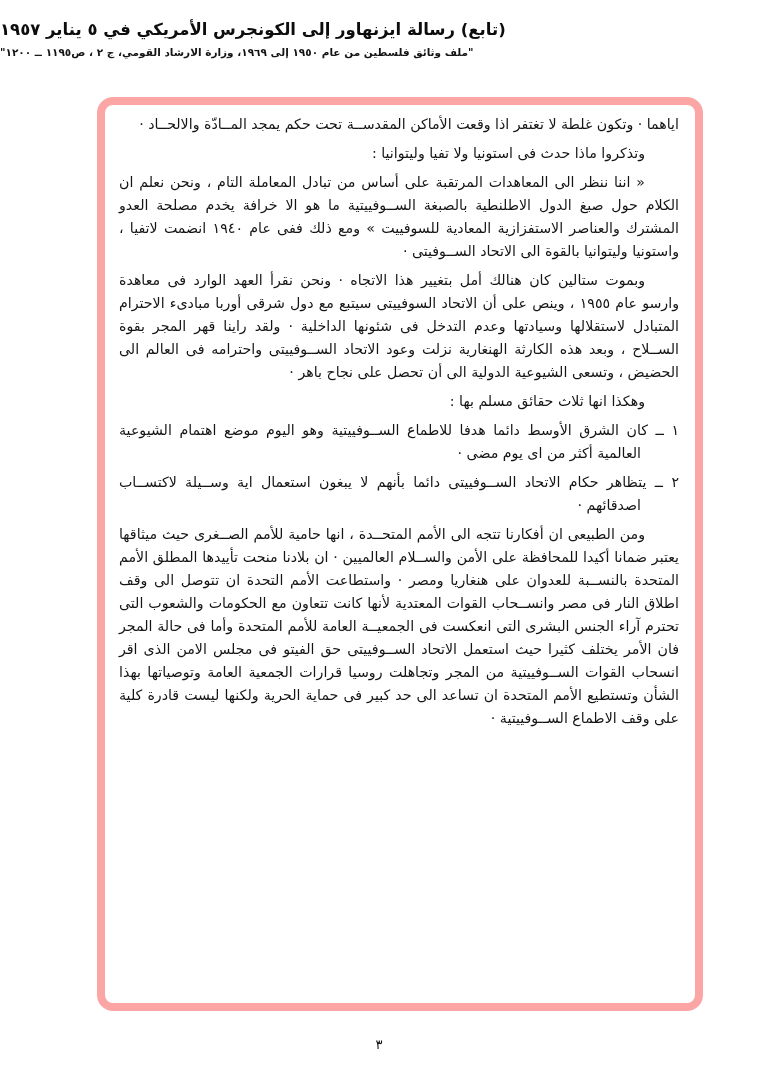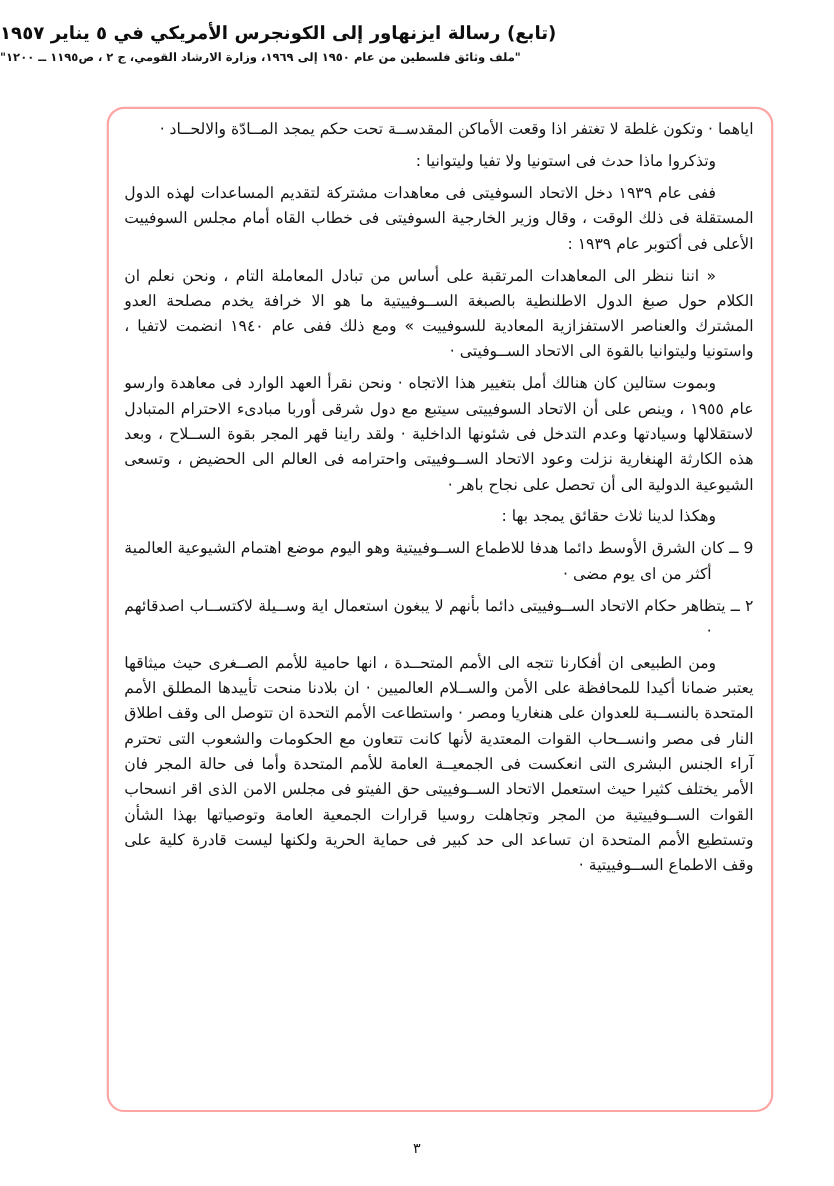--- a/index.html
+++ b/index.html
@@ -32,21 +32,21 @@
     margin-top: 7px;
     color: #141414;
   }
   .doc-frame {
     position: absolute;
     left: 97px;
     top: 97px;
     width: 606px;
     height: 914px;
     box-sizing: border-box;
-    border: 2px solid #fca5a5;
+    border: 8px solid #fca5a5;
     border-radius: 16px;
     padding: 8px 16px 8px 14px;
     direction: rtl;
     overflow: hidden;
     background: #ffffff;
   }
   .body-text {
     font-size: 14.2px;
     line-height: 23px;
     text-align: justify;
@@ -82,23 +82,22 @@
 
 <header class="page-header">
   <div class="doc-title">(تابع) رسالة ايزنهاور إلى الكونجرس الأمريكي في ٥ يناير ١٩٥٧</div>
   <div class="doc-source">"ملف وثائق فلسطين من عام ١٩٥٠ إلى ١٩٦٩، وزارة الارشاد القومي، ج ٢ ، ص١١٩٥ ــ ١٢٠٠"</div>
 </header>
 
 <section class="doc-frame">
   <div class="body-text">
     <p class="para no-indent">اياهما · وتكون غلطة لا تغتفر اذا وقعت الأماكن المقدســة تحت حكم يمجد المــادّة والالحــاد ·</p>
     <p class="para short">وتذكروا ماذا حدث فى استونيا ولا تفيا وليتوانيا :</p>
-    <p class="para">ففى عام ١٩٣٩ دخل الاتحاد السوفيتى فى معاهدات مشتركة لتقديم المساعدات لهذه الدول المستقلة فى ذلك الوقت ، وقال وزير الخارجية السوفيتى فى خطاب القاه أمام مجلس السوفييت الأعلى فى أكتوبر عام ١٩٣٩ :</p>
     <p class="para">« اننا ننظر الى المعاهدات المرتقبة على أساس من تبادل المعاملة التام ، ونحن نعلم ان الكلام حول صبغ الدول الاطلنطية بالصبغة الســوفييتية ما هو الا خرافة يخدم مصلحة العدو المشترك والعناصر الاستفزازية المعادية للسوفييت » ومع ذلك ففى عام ١٩٤٠ انضمت لاتفيا ، واستونيا وليتوانيا بالقوة الى الاتحاد الســوفيتى ·</p>
     <p class="para">وبموت ستالين كان هنالك أمل بتغيير هذا الاتجاه · ونحن نقرأ العهد الوارد فى معاهدة وارسو عام ١٩٥٥ ، وينص على أن الاتحاد السوفييتى سيتبع مع دول شرقى أوربا مبادىء الاحترام المتبادل لاستقلالها وسيادتها وعدم التدخل فى شئونها الداخلية · ولقد راينا قهر المجر بقوة الســلاح ، وبعد هذه الكارثة الهنغارية نزلت وعود الاتحاد الســوفييتى واحترامه فى العالم الى الحضيض ، وتسعى الشيوعية الدولية الى أن تحصل على نجاح باهر ·</p>
-    <p class="para short">وهكذا لدينا ثلاث حقائق يمجد بها :</p>
-    <p class="list-item">9 ــ كان الشرق الأوسط دائما هدفا للاطماع الســوفييتية وهو اليوم موضع اهتمام الشيوعية العالمية أكثر من اى يوم مضى ·</p>
+    <p class="para short">وهكذا انها ثلاث حقائق مسلم بها :</p>
+    <p class="list-item">١ ــ كان الشرق الأوسط دائما هدفا للاطماع الســوفييتية وهو اليوم موضع اهتمام الشيوعية العالمية أكثر من اى يوم مضى ·</p>
     <p class="list-item">٢ ــ يتظاهر حكام الاتحاد الســوفييتى دائما بأنهم لا يبغون استعمال اية وســيلة لاكتســاب اصدقائهم ·</p>
     <p class="para">ومن الطبيعى ان أفكارنا تتجه الى الأمم المتحــدة ، انها حامية للأمم الصــغرى حيث ميثاقها يعتبر ضمانا أكيدا للمحافظة على الأمن والســلام العالميين · ان بلادنا منحت تأييدها المطلق الأمم المتحدة بالنســبة للعدوان على هنغاريا ومصر · واستطاعت الأمم التحدة ان تتوصل الى وقف اطلاق النار فى مصر وانســحاب القوات المعتدية لأنها كانت تتعاون مع الحكومات والشعوب التى تحترم آراء الجنس البشرى التى انعكست فى الجمعيــة العامة للأمم المتحدة وأما فى حالة المجر فان الأمر يختلف كثيرا حيث استعمل الاتحاد الســوفييتى حق الفيتو فى مجلس الامن الذى اقر انسحاب القوات الســوفييتية من المجر وتجاهلت روسيا قرارات الجمعية العامة وتوصياتها بهذا الشأن وتستطيع الأمم المتحدة ان تساعد الى حد كبير فى حماية الحرية ولكنها ليست قادرة كلية على وقف الاطماع الســوفييتية ·</p>
   </div>
 </section>
 
 <footer class="page-number">٣</footer>
 
 </body></html>

